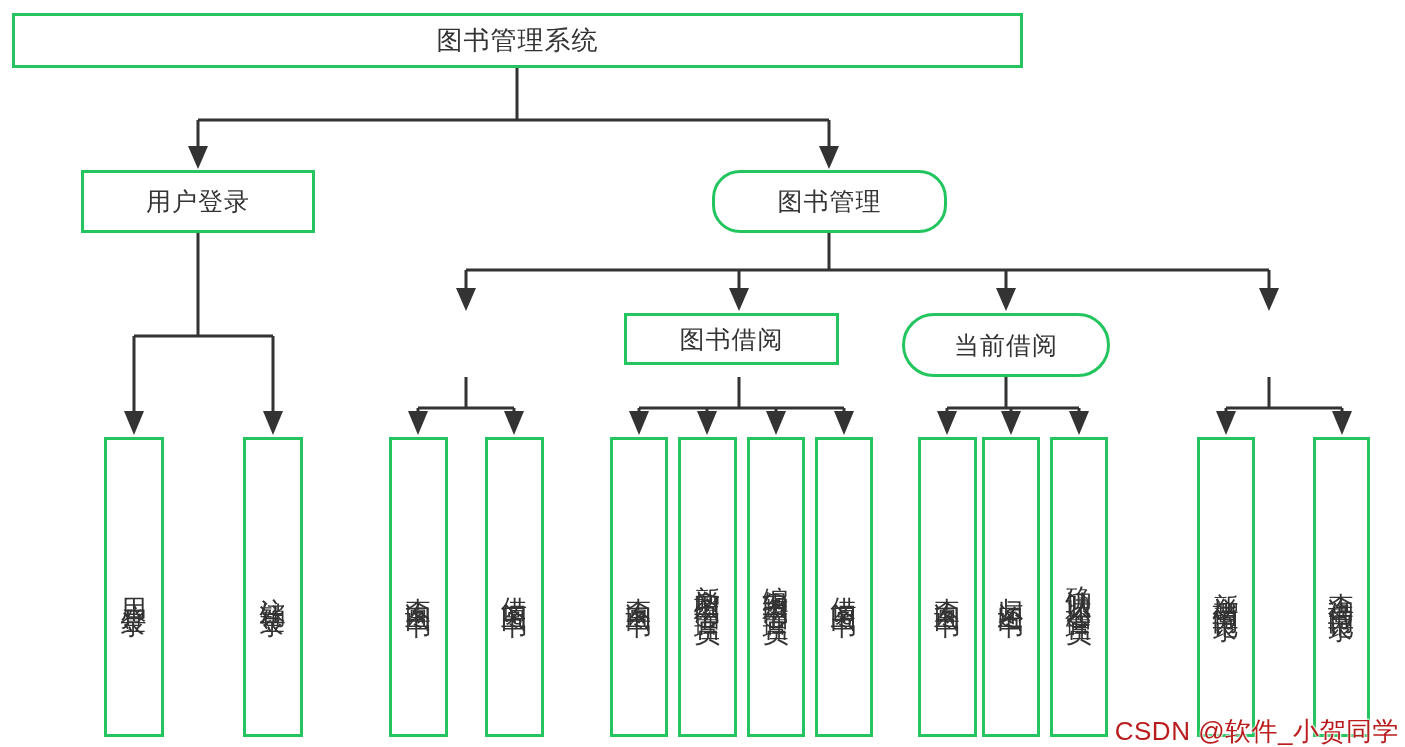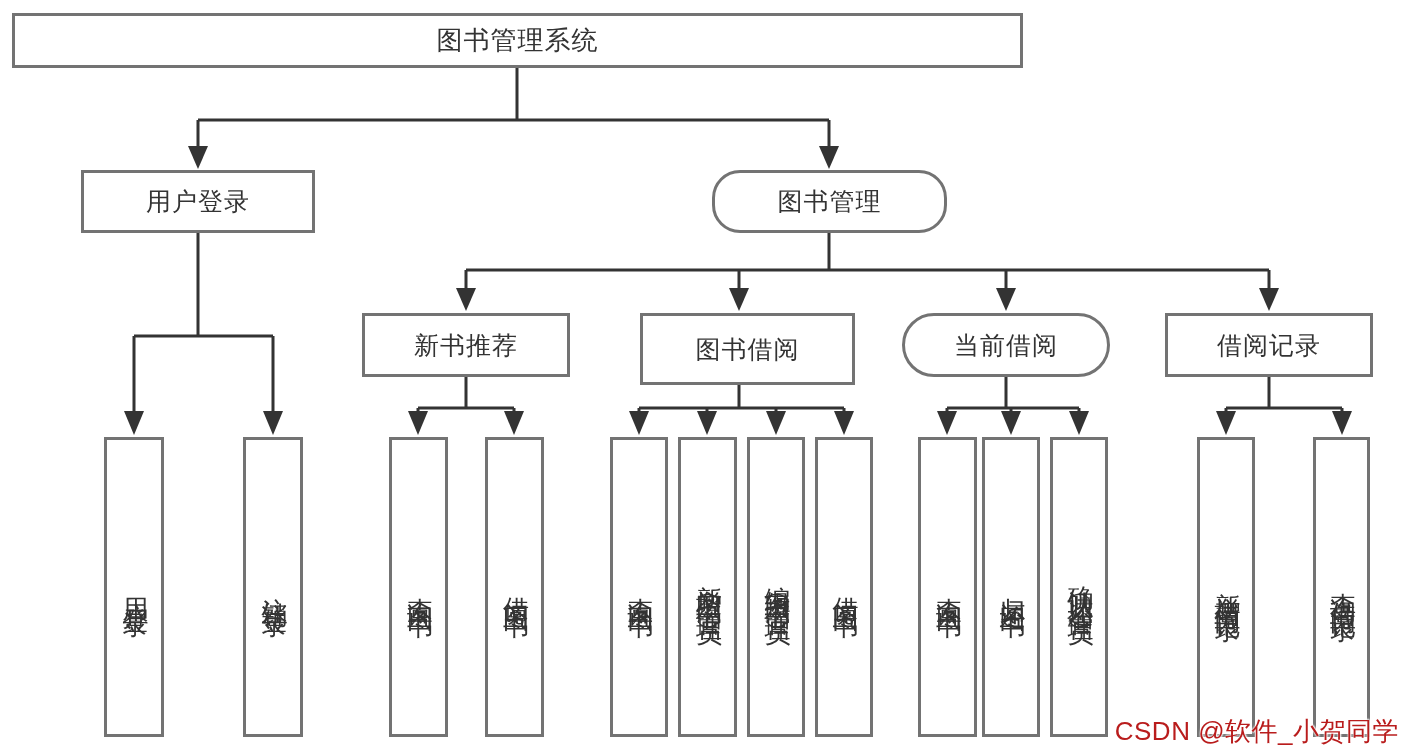--- a/index.html
+++ b/index.html
@@ -30,26 +30,25 @@
     fill: none;
   }
   .arrowhead {
     fill: #333333;
     stroke: none;
   }
   .node {
     position: absolute;
     box-sizing: border-box;
     background: #ffffff;
-    border: 3px solid #737373;
+    border: 3px solid #22c55e;
     display: flex;
     align-items: center;
     justify-content: center;
     text-align: center;
-    font-family: Liberation Mono, monospace;
   }
   .node-root .label {
     font-size: 26px;
     letter-spacing: 1px;
   }
   .node-branch .label {
     font-size: 25px;
     letter-spacing: 1px;
   }
   .node-leaf .label {
@@ -117,31 +116,25 @@
     <span class="label">图书管理系统</span>
   </div>
 
   <div class="node node-branch" style="left:81px; top:170px; width:234px; height:63px;">
     <span class="label">用户登录</span>
   </div>
   <div class="node node-branch" style="left:712px; top:170px; width:235px; height:63px;border-radius:28px;">
     <span class="label">图书管理</span>
   </div>
 
-  <div class="node node-branch" style="left:362px; top:313px; width:208px; height:64px;">
-    <span class="label">新书推荐</span>
-  </div>
-  <div class="node node-branch" style="left:640px; top:313px; width:215px; height:72px;">
+  <div class="node node-branch" style="left:624px; top:313px; width:215px; height:52px;">
     <span class="label">图书借阅</span>
   </div>
   <div class="node node-branch" style="left:902px; top:313px; width:208px; height:64px;border-radius:32px;">
     <span class="label">当前借阅</span>
-  </div>
-  <div class="node node-branch" style="left:1165px; top:313px; width:208px; height:64px;">
-    <span class="label">借阅记录</span>
   </div>
 
   <div class="node node-leaf" style="left:104px; top:437px; width:60px; height:300px;">
     <span class="label">用户登录</span>
   </div>
   <div class="node node-leaf" style="left:243px; top:437px; width:60px; height:300px;">
     <span class="label">注销登录</span>
   </div>
 
   <div class="node node-leaf" style="left:389px; top:437px; width:59px; height:300px;">

